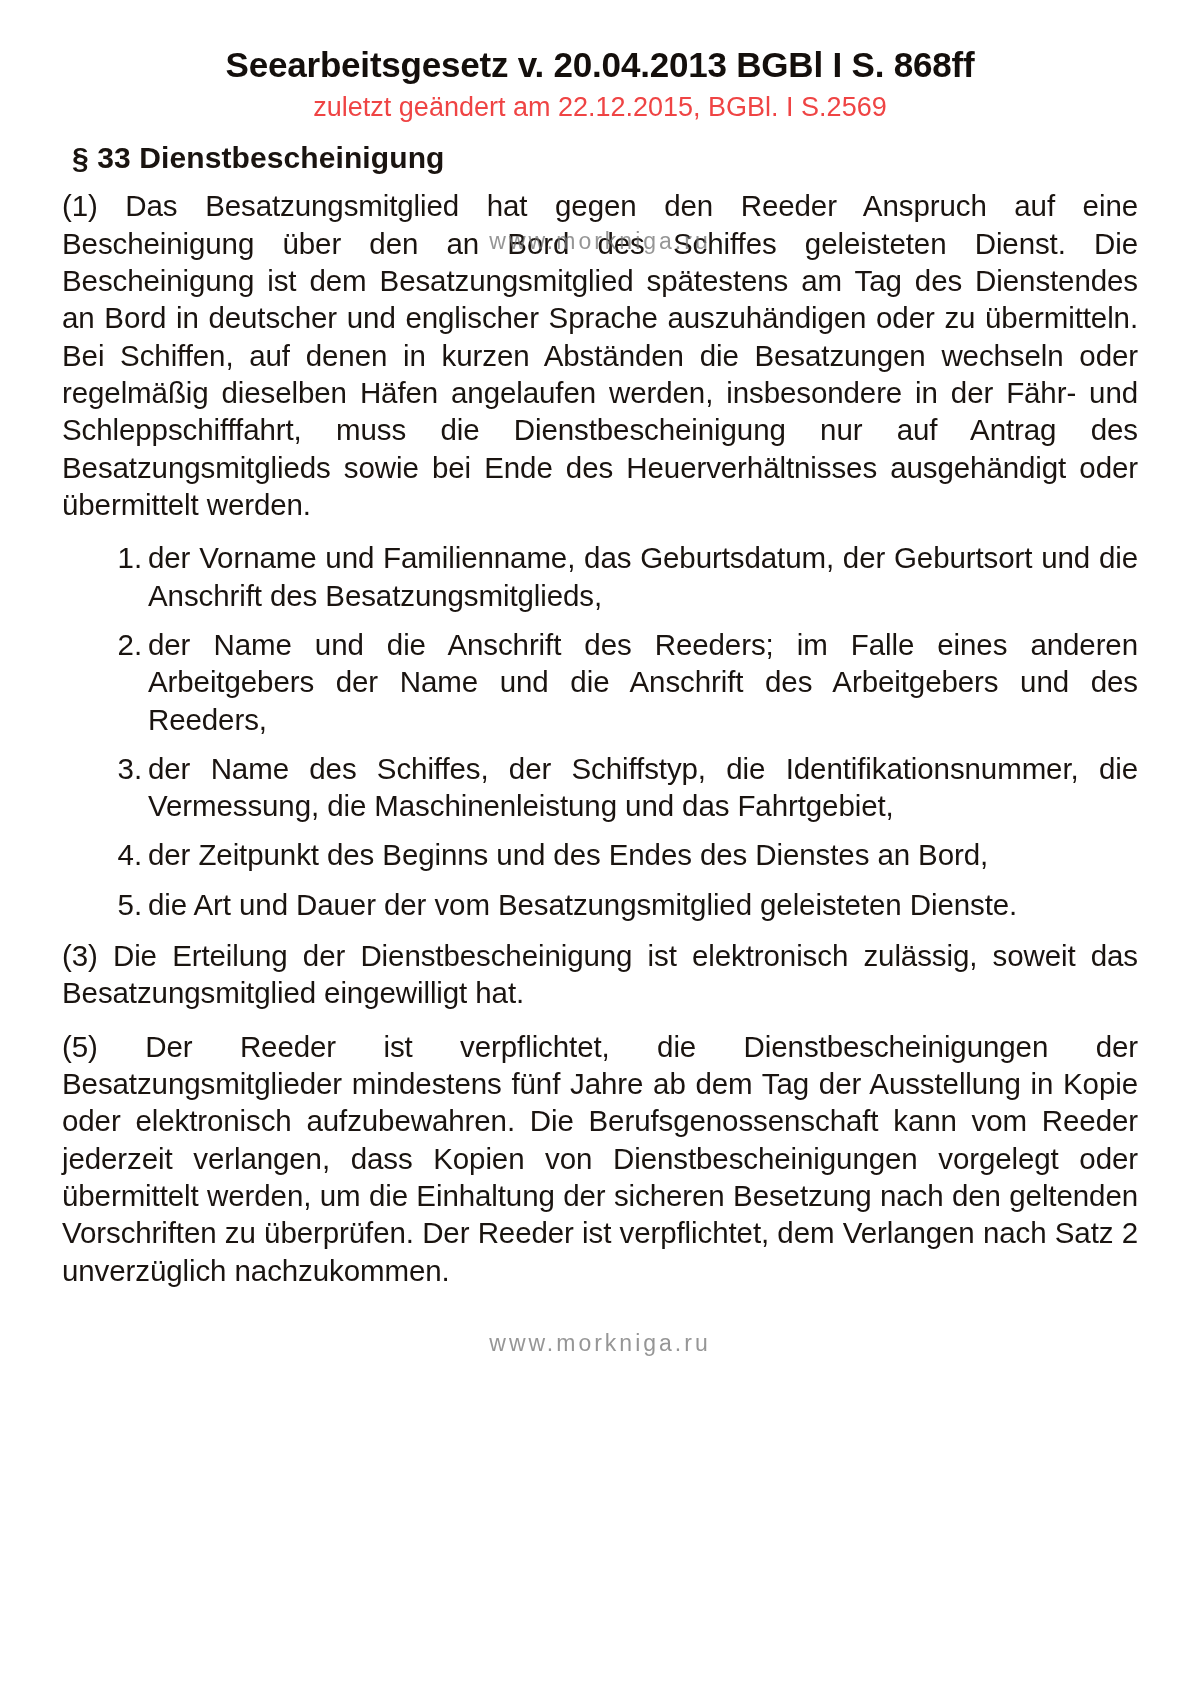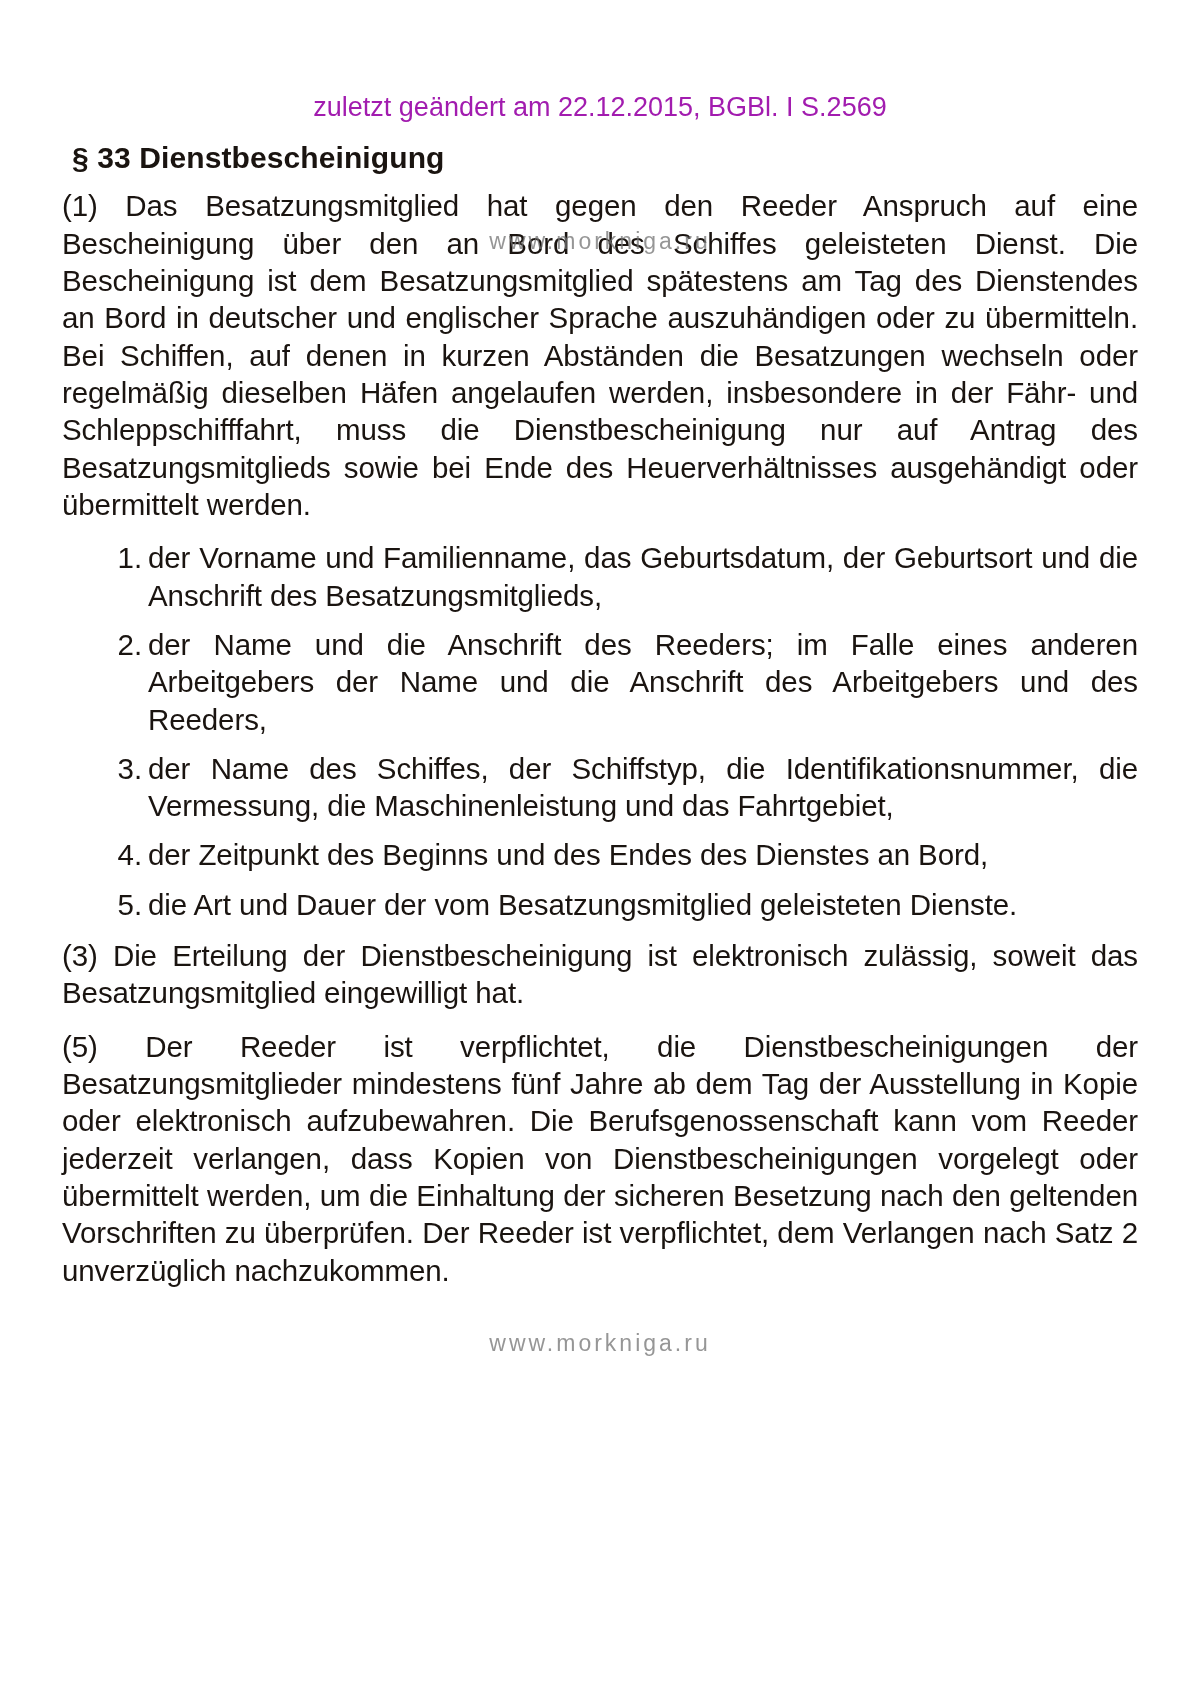--- a/index.html
+++ b/index.html
@@ -29,21 +29,21 @@
     line-height: 1.22;
     letter-spacing: -0.2px;
     margin: 0 0 2px 0;
     color: #140f0c;
   }
   .doc-subtitle {
     text-align: center;
     font-size: 27px;
     line-height: 1.25;
     margin: 4px 0 14px 0;
-    color: #a21caf;
+    color: #ef4444;
   }
   .section-heading {
     font-size: 30px;
     line-height: 1.3;
     margin: 4px 0 10px 10px;
     letter-spacing: 0.1px;
   }
   p.para {
     font-size: 29.5px;
     line-height: 1.265;
@@ -94,21 +94,21 @@
   .watermark.bottom {
     top: 1330px;
   }
 </style>
 </head>
 <body>
 
 <div class="page">
 
   <h1 class="doc-title">
-    <br>
+    <span>Seearbeitsgesetz v. 20.04.2013 BGBl I S. 868ff</span><br>
   </h1>
 
   <div class="doc-subtitle">zuletzt geändert am 22.12.2015, BGBl. I S.2569</div>
 
   <div class="watermark">www.morkniga.ru</div>
 
   <h2 class="section-heading">§ 33 Dienstbescheinigung</h2>
 
   <p class="para">(1) Das Besatzungsmitglied hat gegen den Reeder Anspruch auf eine Bescheinigung über den an Bord des Schiffes geleisteten Dienst. Die Bescheinigung ist dem Besatzungsmitglied spätestens am Tag des Dienstendes an Bord in deutscher und englischer Sprache auszuhändigen oder zu übermitteln. Bei Schiffen, auf denen in kurzen Abständen die Besatzungen wechseln oder regelmäßig dieselben Häfen angelaufen werden, insbesondere in der Fähr- und Schleppschifffahrt, muss die Dienstbescheinigung nur auf Antrag des Besatzungsmitglieds sowie bei Ende des Heuerverhältnisses ausgehändigt oder übermittelt werden.</p>
 

